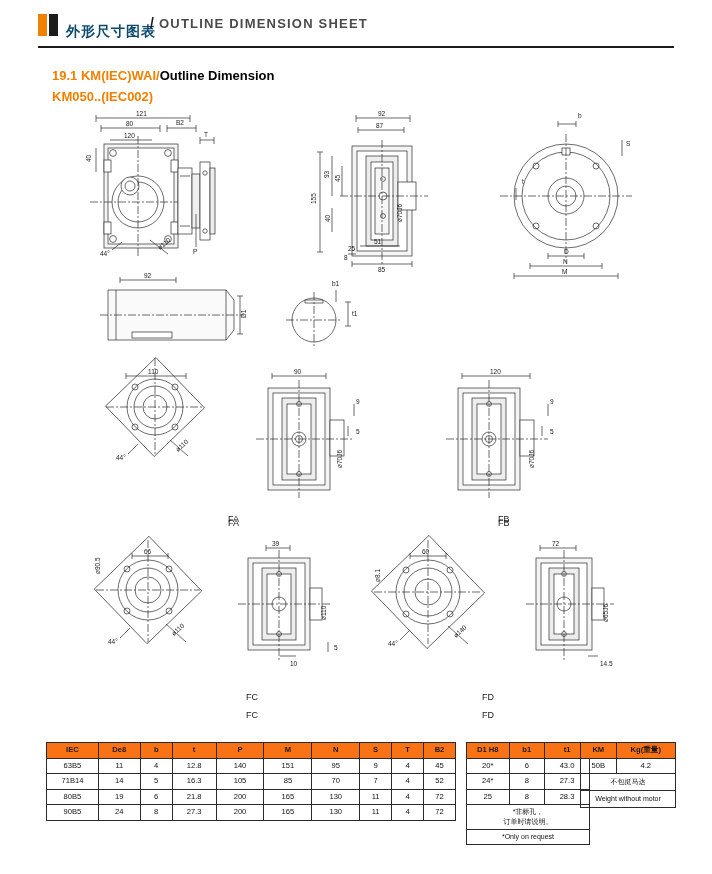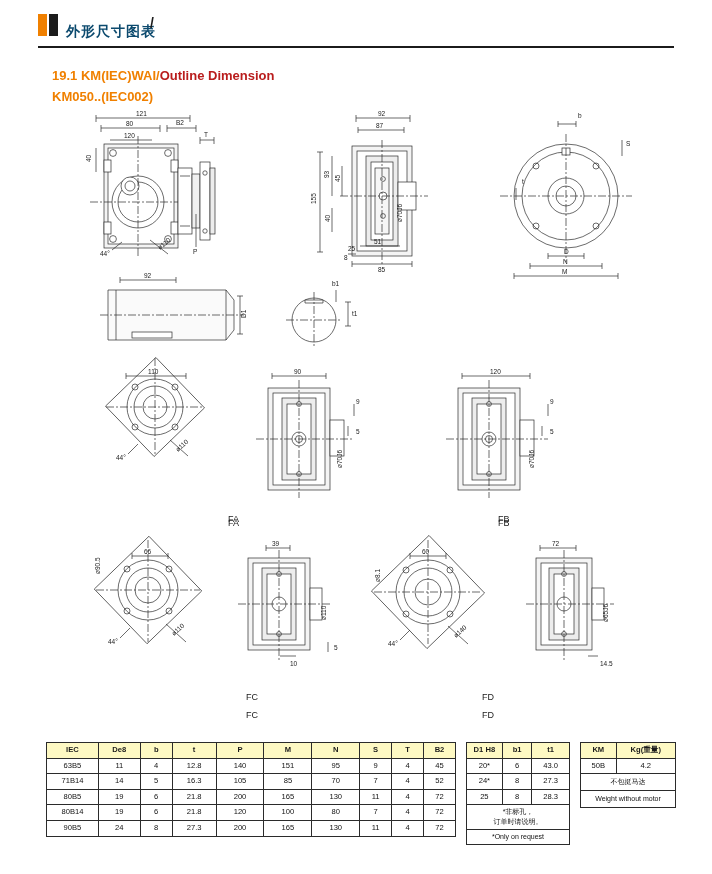--- a/index.html
+++ b/index.html
@@ -44,21 +44,21 @@
     background:#1b1b1b;
   }
 
   
   .sect-title1 {
     position:absolute; left:52px; top:68px;
     font-size:13px; font-weight:bold; color:#f08000;
     white-space:nowrap;
   }
   .sect-title1 .cn { color:#f08000;text-align:center; }
-  .sect-title1 .en { color:#b91c1c; }
+  .sect-title1 .en { color:#000000; }
   .sect-title2 {
     position:absolute; left:52px; top:89px;
     font-size:13px; font-weight:bold; color:#f08000;
   }
 
   
   .canvas {
     position:absolute; left:0; top:104px; width:712px; height:630px;
   }
   svg { display:block; }
@@ -79,38 +79,38 @@
   .tbl td, .tbl th {
     border:0.8px solid #2b2b2b;
     text-align:center;
     padding:0;
     height:14.6px;
     font-weight:normal;
     line-height:14.6px;
     white-space:nowrap;
   }
   .tbl thead th {
-    background:#fef9c3;
+    background:#f97316;
     color:#1a1a1a;
     font-weight:bold;
     font-size:7.6px;
   }
   #main-table { left:46px; top:742px; width:410px; }
   #main-table col.c0 { width:52px; }
   #main-table col.c1 { width:42px; }
   #main-table col.c2 { width:32px; }
   #main-table col.c3 { width:44px; }
   #main-table col.c4 { width:48px; }
   #main-table col.c5 { width:48px; }
   #main-table col.c6 { width:48px; }
   #main-table col.c7 { width:32px; }
   #main-table col.c8 { width:32px; }
   #main-table col.c9 { width:32px; }
 
-  #d1-table { left:466px; top:742px; width:104px; }
+  #d1-table { left:466px; top:742px; width:124px; }
   #d1-table col.d0 { width:36px; }
   #d1-table col.d1 { width:30px; }
   #d1-table col.d2 { width:38px; }
   #d1-table td.note {
     font-size:7px; line-height:10px; height:auto; padding:2px 1px;
   }
 
   #km-table { left:580px; top:742px; width:96px; }
   #km-table col.k0 { width:36px; }
   #km-table col.k1 { width:60px; }
@@ -119,20 +119,21 @@
   }
 </style>
 </head>
 <body>
 
 <div class="header">
   <div class="header-bar-orange"></div>
   <div class="header-bar-dark"></div>
   <div class="header-title-cn">外形尺寸图表</div>
   <div class="header-title-sep">/</div>
+  <div class="header-title-en">OUTLINE DIMENSION SHEET</div>
   <div class="header-rule"></div>
 </div>
 
 <div class="sect-title1">
   <span class="cn">19.1 KM(IEC)WAI/</span><span class="en">Outline Dimension</span>
 </div>
 <div class="sect-title2">KM050..(IEC002)</div>
 
 <div class="canvas">
 <svg width="712" height="630" viewBox="0 0 712 630" xmlns="http://www.w3.org/2000/svg">
@@ -574,32 +575,20 @@
       <td>6</td>
       <td>21.8</td>
       <td>200</td>
       <td>165</td>
       <td>130</td>
       <td>11</td>
       <td>4</td>
       <td>72</td>
     </tr>
     <tr>
-      <td>80B14</td>
-      <td>19</td>
-      <td>6</td>
-      <td>21.8</td>
-      <td>120</td>
-      <td>100</td>
-      <td>80</td>
-      <td>7</td>
-      <td>4</td>
-      <td>72</td>
-    </tr>
-    <tr>
       <td>90B5</td>
       <td>24</td>
       <td>8</td>
       <td>27.3</td>
       <td>200</td>
       <td>165</td>
       <td>130</td>
       <td>11</td>
       <td>4</td>
       <td>72</td>

